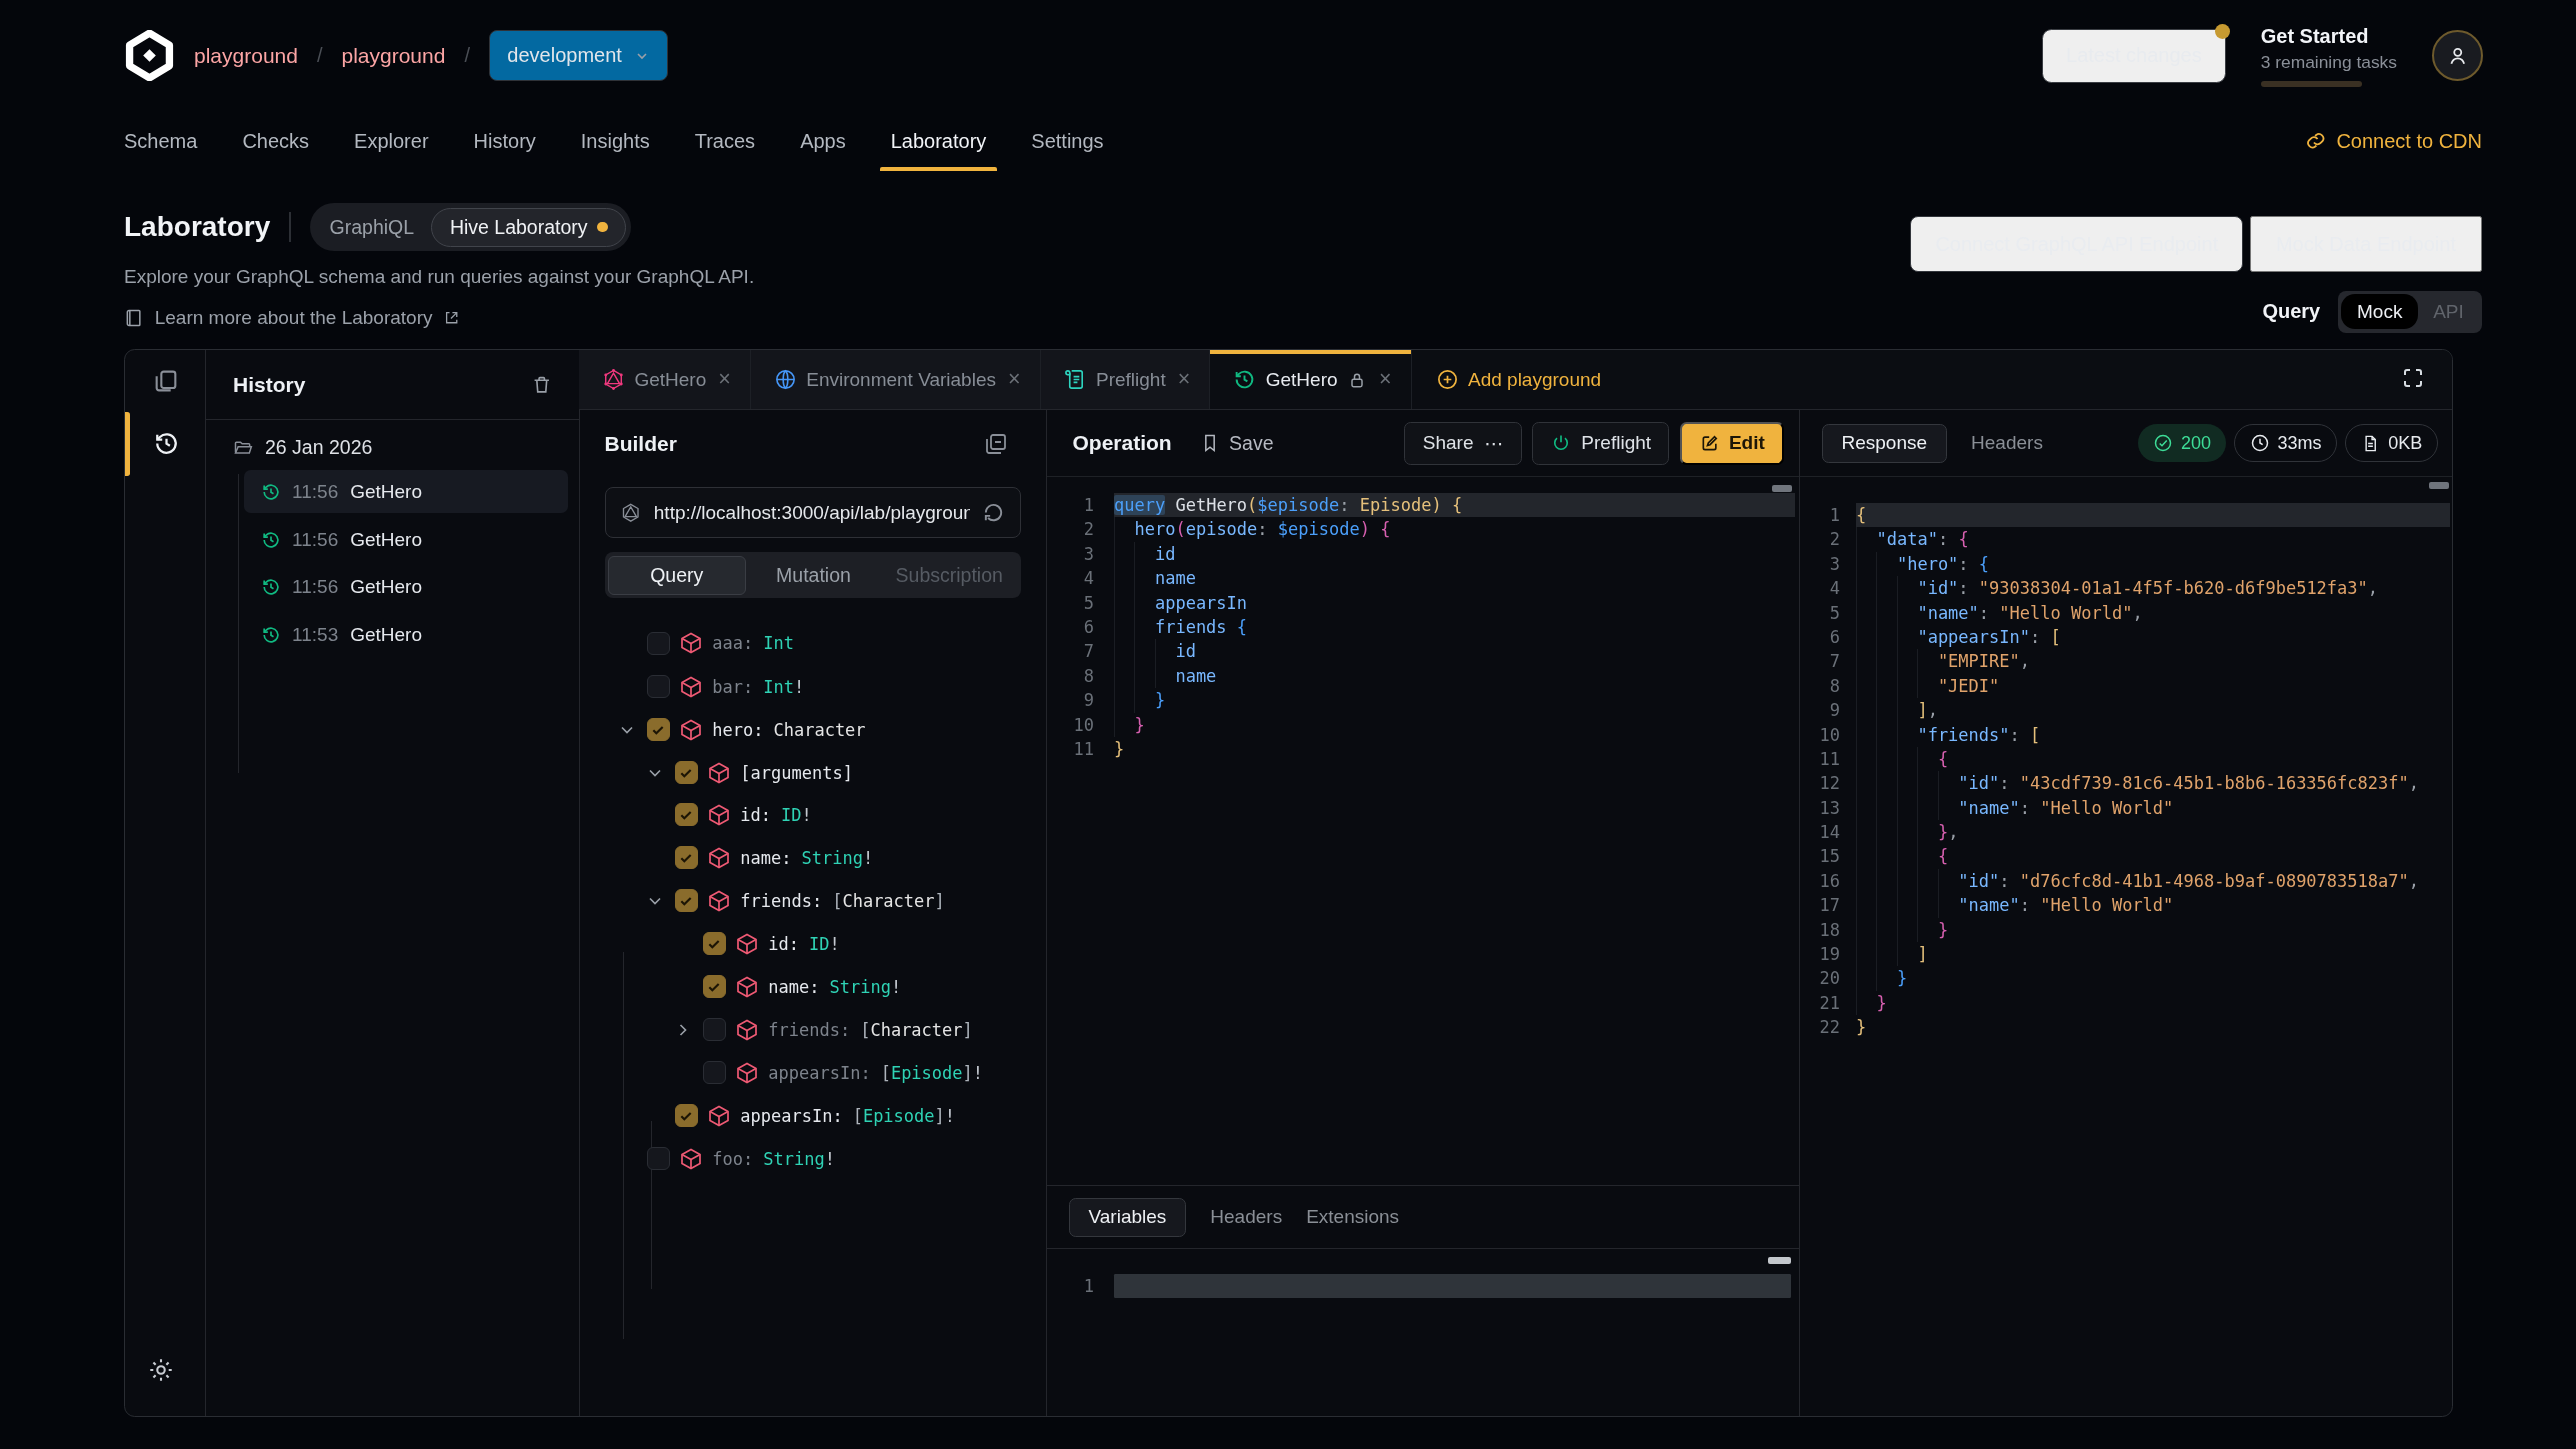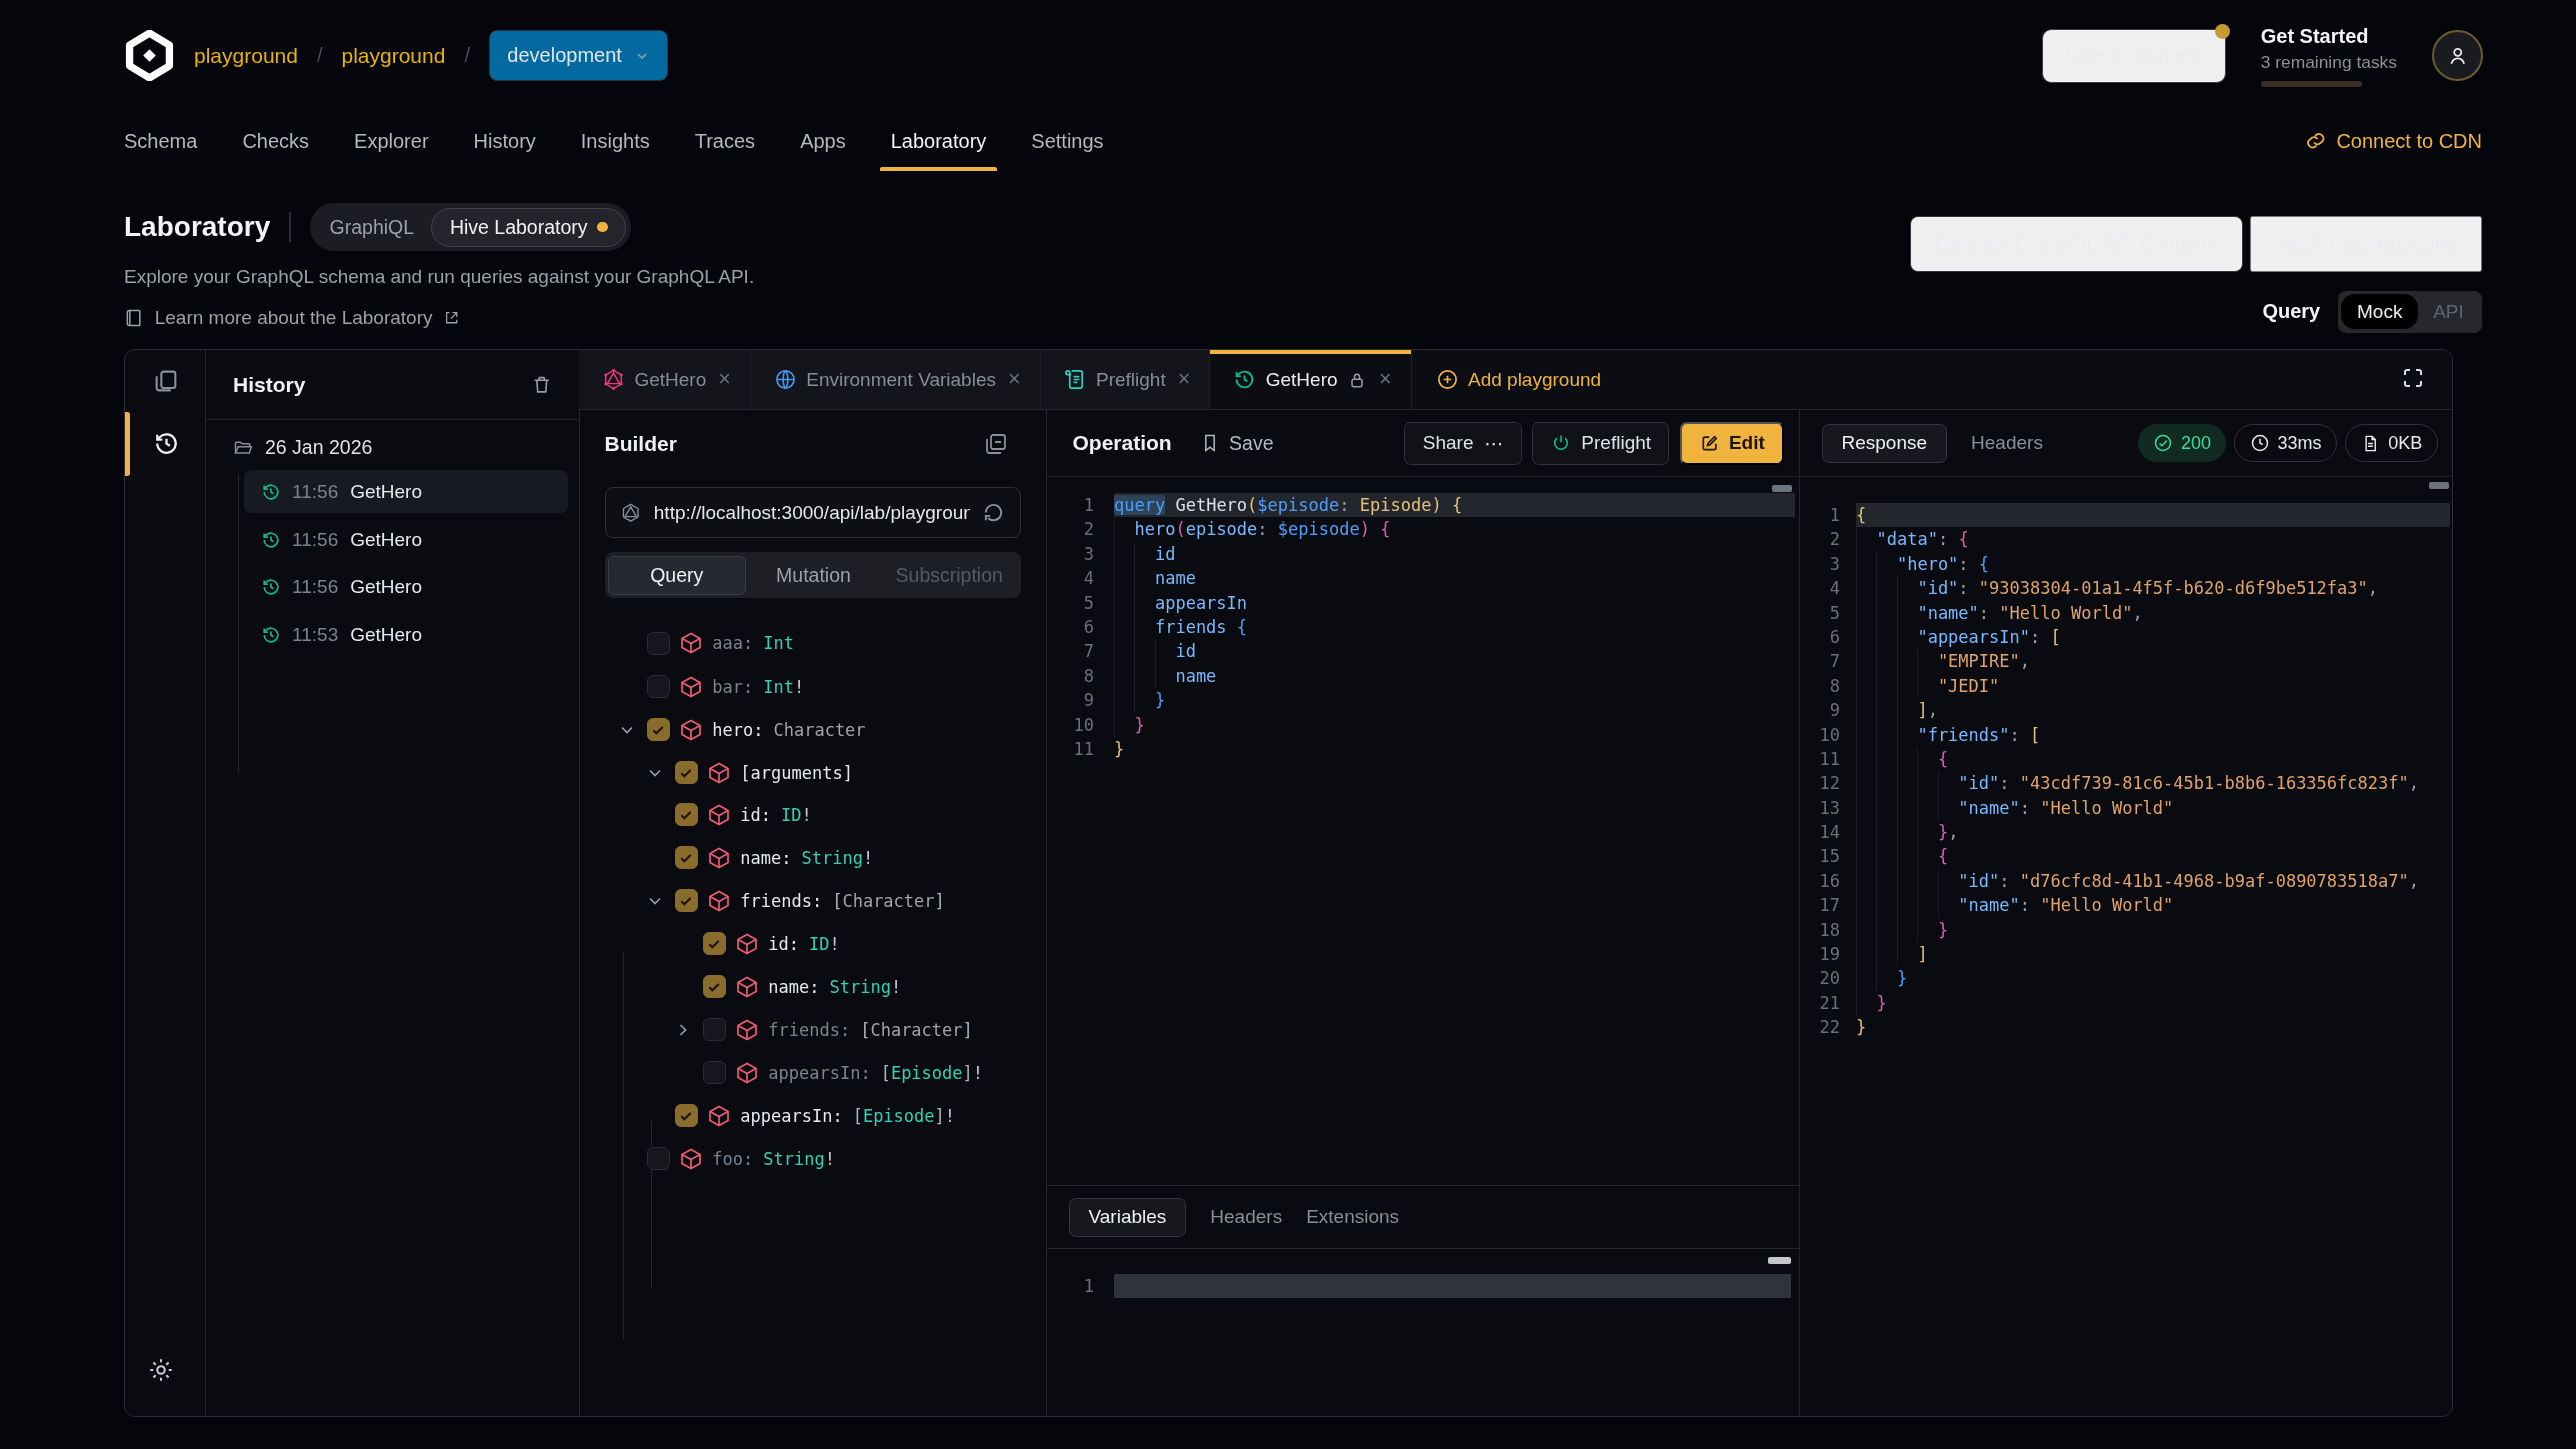--- a/index.html
+++ b/index.html
@@ -5,21 +5,21 @@
   * { margin:0; padding:0; box-sizing:border-box; }
   html,body { width:2576px; height:1449px; background:#04060b; overflow:hidden;
     font-family:"Liberation Sans", sans-serif; color:#e8ebf0; }
   svg { display:block; }
   .page { position:relative; width:2576px; height:1449px; }
 
   
   .topbar { position:absolute; left:0; top:0; right:0; height:111px; }
   .tb-left { position:absolute; left:124px; top:0; height:111px; display:flex; align-items:center; gap:19px; }
   .logo { width:51px; height:51px; }
-  .crumb { font-size:21px; font-weight:500; color:#eab308; }
+  .crumb { font-size:21px; font-weight:500; color:#fca5a5; }
   .crumb-sep { font-size:20px; color:#4a4e55; }
   .env-btn { display:flex; align-items:center; gap:12px; height:51px; padding:0 17.4px;
     background:#0369a1; border:1.3px solid #2f3238; border-radius:8px; font-size:20px; color:#e2e6eb; cursor:pointer; }
   .tb-right { position:absolute; right:93px; top:0; height:111px; display:flex; align-items:center; gap:35px; }
   .latest-btn { position:relative; height:54px; padding:0 23px; display:flex; align-items:center;
     border:1.3px solid #3a3d43; border-radius:9.4px; font-size:20px; color:#e8ebef; cursor:pointer; }
   .latest-dot { position:absolute; right:-5.4px; top:-5.4px; width:14.8px; height:14.8px; border-radius:50%; background:#c79a31; }
   .gs { display:flex; flex-direction:column; }
   .gs-title { font-size:20px; font-weight:700; color:#f2f4f8; }
   .gs-sub { font-size:17.4px; color:#8a8f98; margin-top:4px; }
@@ -117,21 +117,21 @@
   .chev { width:29.5px; display:flex; align-items:center; color:#9aa0a8; }
   .chev.right svg { transform:rotate(-90deg); }
   .chev.none { visibility:hidden; }
   .cbx { width:23px; height:23px; border-radius:6px; background:#15171d; border:1.3px solid #2a2d34;
     display:flex; align-items:center; justify-content:center; cursor:pointer; }
   .cbx.checked { background:#8a6c2c; border-color:#8a6c2c; }
   .cube { margin-left:9.4px; }
   .tname { margin-left:9.4px; font-size:17px; color:#7d838c; }
   .tname.sel { color:#e6e9ee; }
   .ttype { margin-left:10px; font-size:17px; }
-  .ttok.teal { color:#2fd3b5; } .ttok.gold { color:#a3a3a3; } .ttok.brk { color:#aeb4bc; } .ttok.bang { color:#c3c8cf; }
+  .ttok.teal { color:#2fd3b5; } .ttok.gold { color:#e5e5e5; } .ttok.brk { color:#aeb4bc; } .ttok.bang { color:#c3c8cf; }
 
   .operation { position:absolute; left:922px; top:60px; width:753px; bottom:0; border-right:1.3px solid #24262c; }
   .op-head { position:absolute; left:0; top:0; right:0; height:67px; display:flex; align-items:center;
     border-bottom:1.3px solid #1e2126; }
   .save-btn { display:flex; align-items:center; gap:9.4px; margin-left:28px; font-size:19.5px; color:#b6bac2; cursor:pointer; }
   .op-actions { position:absolute; right:14.8px; display:flex; align-items:center; gap:10.7px; }
   .btn-sm { height:43px; padding:0 17.4px; display:flex; align-items:center; gap:10.7px; border:1.3px solid #303339;
     border-radius:6.7px; background:#101217; font-size:19px; color:#dfe3e8; cursor:pointer; }
   .btn-edit { height:43px; padding:0 17.4px; display:flex; align-items:center; gap:9.4px; border-radius:6.7px;
     background:#f0b33e; font-size:19px; font-weight:600; color:#1d1607; cursor:pointer; }

